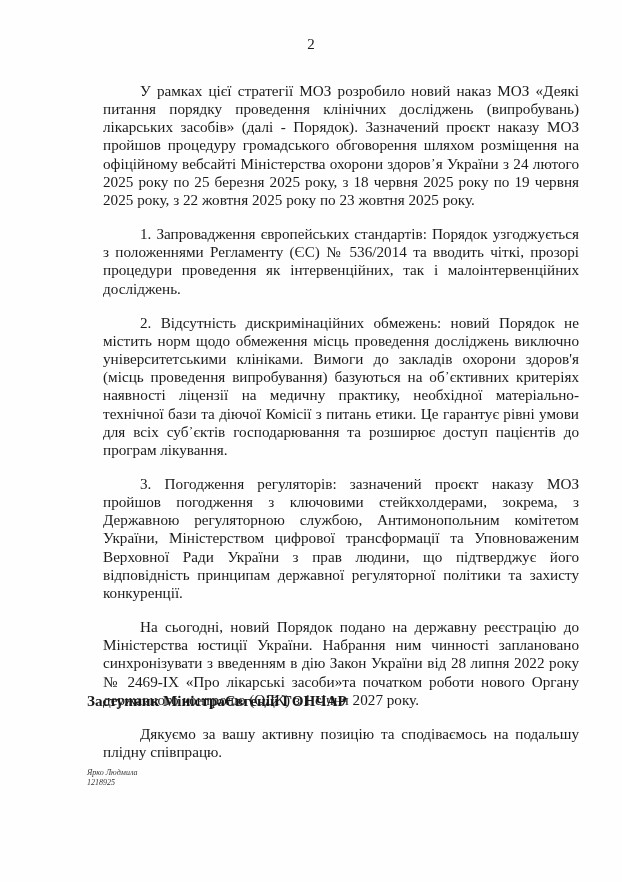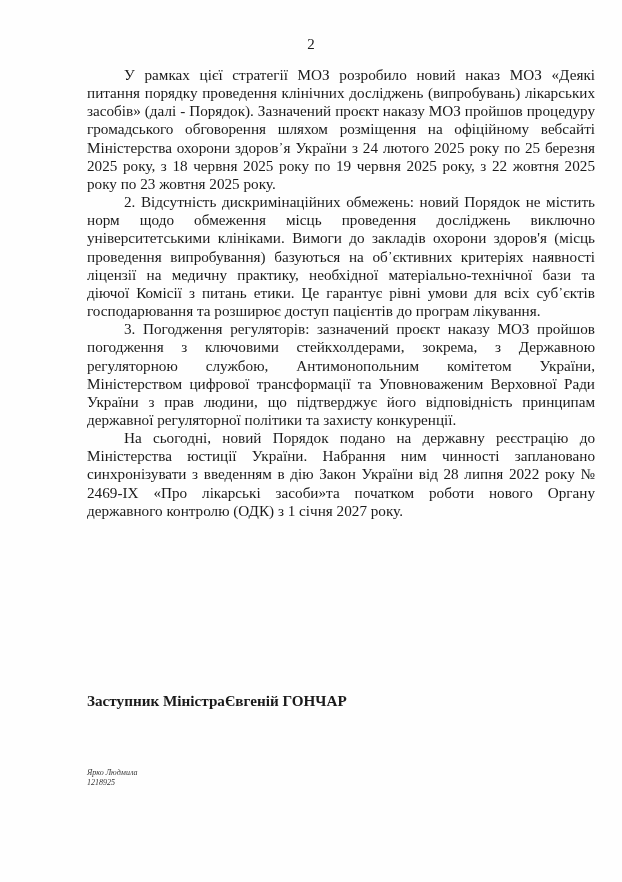--- a/index.html
+++ b/index.html
@@ -10,42 +10,44 @@
       font-family: "Liberation Serif", "DejaVu Serif", serif;
     }
     .page-number {
       position: absolute; top: 35px; left: 0; width: 622px; text-align: center;
       font-size: 15px; line-height: 18px;
     }
     .body-text {
       position: absolute; left: 87px; top: 66px; width: 508px;
       font-size: 15.2px; line-height: 18.15px;
     }
-    .para { margin: 0; text-align: justify; text-indent: 37px; }
+    .para { margin: 16px; text-align: justify; text-indent: 37px; }
     .signature {
       position: absolute; left: 87px; top: 692px; width: 508px;
       font-size: 15.2px; line-height: 18px; font-weight: bold;
       display: flex; justify-content: flex-start;
     }
     .executor {
       position: absolute; left: 87px; top: 768px;
       font-size: 8px; line-height: 9.5px; color: #333; font-style: italic;
     }
   </style>
 </head>
 <body>
 
 <div class="page">
   <div class="page-number">2</div>
 
   <div class="body-text">
     <p class="para">У рамках цієї стратегії МОЗ розробило новий наказ МОЗ «Деякі питання порядку проведення клінічних досліджень (випробувань) лікарських засобів» (далі - Порядок). Зазначений проєкт наказу МОЗ пройшов процедуру громадського обговорення шляхом розміщення на офіційному вебсайті Міністерства охорони здоров᾽я України з 24 лютого 2025 року по 25 березня 2025 року, з 18 червня 2025 року по 19 червня 2025 року, з 22 жовтня 2025 року по 23 жовтня 2025 року.</p>
+    <p class="para">1. Запровадження європейських стандартів: Порядок узгоджується з положеннями Регламенту (ЄС) № 536/2014 та вводить чіткі, прозорі процедури проведення як інтервенційних, так і малоінтервенційних досліджень.</p>
     <p class="para">2. Відсутність дискримінаційних обмежень: новий Порядок не містить норм щодо обмеження місць проведення досліджень виключно університетськими клініками. Вимоги до закладів охорони здоров'я (місць проведення випробування) базуються на об᾽єктивних критеріях наявності ліцензії на медичну практику, необхідної матеріально-технічної бази та діючої Комісії з питань етики. Це гарантує рівні умови для всіх суб᾽єктів господарювання та розширює доступ пацієнтів до програм лікування.</p>
     <p class="para">3. Погодження регуляторів: зазначений проєкт наказу МОЗ пройшов погодження з ключовими стейкхолдерами, зокрема, з Державною регуляторною службою, Антимонопольним комітетом України, Міністерством цифрової трансформації та Уповноваженим Верховної Ради України з прав людини, що підтверджує його відповідність принципам державної регуляторної політики та захисту конкуренції.</p>
     <p class="para">На сьогодні, новий Порядок подано на державну реєстрацію до Міністерства юстиції України. Набрання ним чинності заплановано синхронізувати з введенням в дію Закон України від 28 липня 2022 року № 2469-IX «Про лікарські засоби»та початком роботи нового Органу державного контролю (ОДК)  з 1 січня 2027 року.</p>
+    <p class="para">Дякуємо за вашу активну позицію та сподіваємось на подальшу плідну співпрацю.</p>
   </div>
 
   <div class="signature">
     <span>Заступник Міністра</span>
     <span>Євгеній ГОНЧАР</span>
   </div>
 
   <div class="executor">
     <div>Ярко Людмила</div>
     <div>1218925</div>

